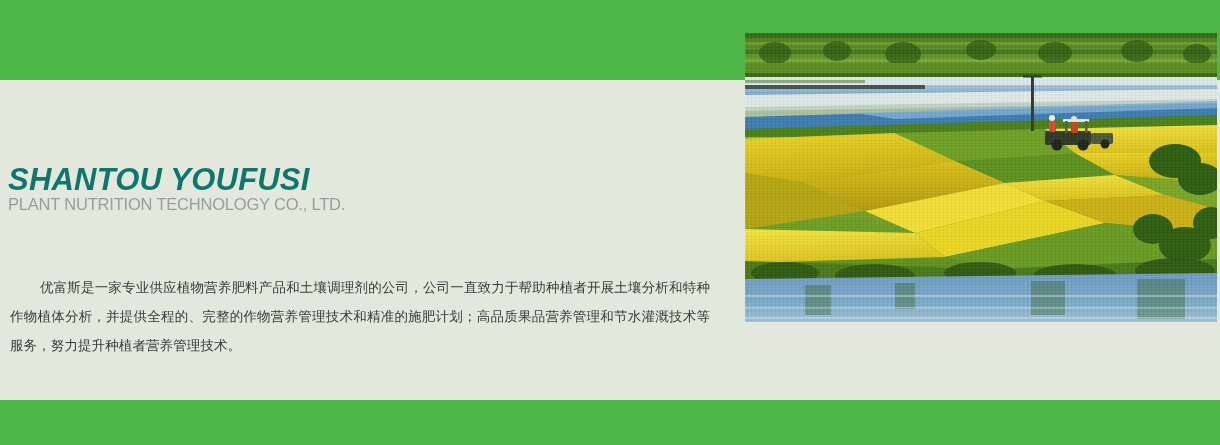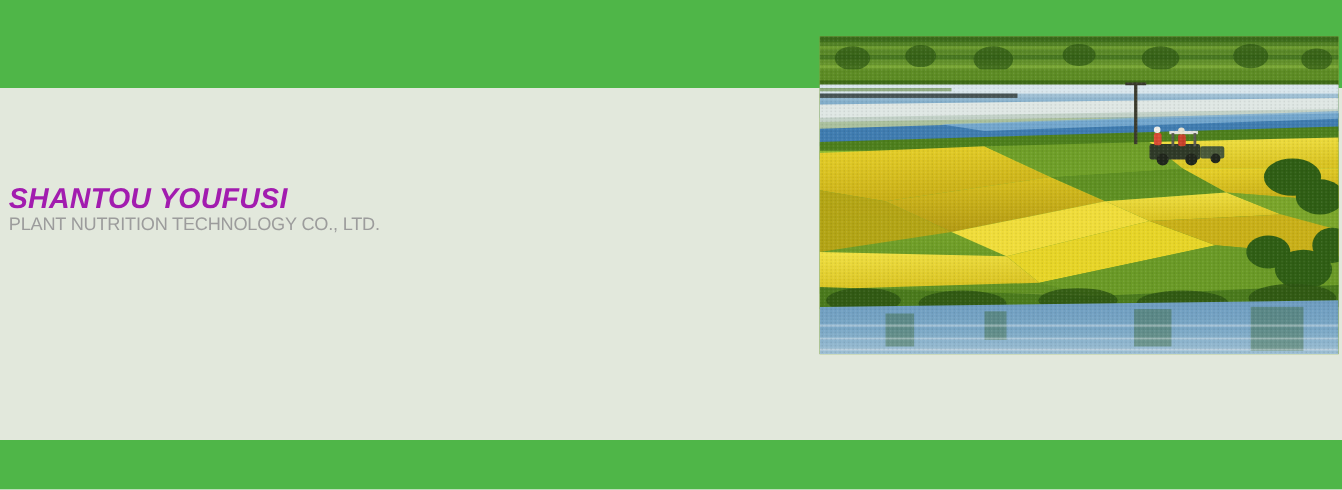--- a/index.html
+++ b/index.html
@@ -32,26 +32,26 @@
     top: 80px;
     width: 740px;
     height: 320px;
   }
 
   .brand-en {
     position: absolute;
     left: 8px;
     top: 86px;
     margin: 0;
-    font-size: 26px;
+    font-size: 31px;
     line-height: 28px;
     font-weight: bold;
     font-style: italic;
     letter-spacing: 0.2px;
-    color: #a21caf;
+    color: #0f766e;
     white-space: nowrap;
   }
 
   .brand-sub {
     position: absolute;
     left: 8px;
     top: 114px;
     margin: 0;
     font-size: 16.5px;
     line-height: 20px;
@@ -107,20 +107,21 @@
 
 <div class="band band-bottom"></div>
 
 <div class="content-col">
 
   <h1 class="brand-en">SHANTOU YOUFUSI</h1>
 
   <h2 class="brand-sub">PLANT NUTRITION TECHNOLOGY CO., LTD.</h2>
 
 
+  <p class="intro">优富斯是一家专业供应植物营养肥料产品和土壤调理剂的公司，公司一直致力于帮助种植者开展土壤分析和特种作物植体分析，并提供全程的、完整的作物营养管理技术和精准的施肥计划；高品质果品营养管理和节水灌溉技术等服务，努力提升种植者营养管理技术。</p>
 </div>
 
 <div class="hero">
   <svg viewBox="0 0 472 289" preserveAspectRatio="none">
     <defs>
       <linearGradient id="skyfield" x1="0" y1="0" x2="0" y2="1">
         <stop offset="0%" stop-color="#4a7a22"></stop>
         <stop offset="100%" stop-color="#6f9c30"></stop>
       </linearGradient>
       <linearGradient id="waterTop" x1="0" y1="0" x2="0" y2="1">

